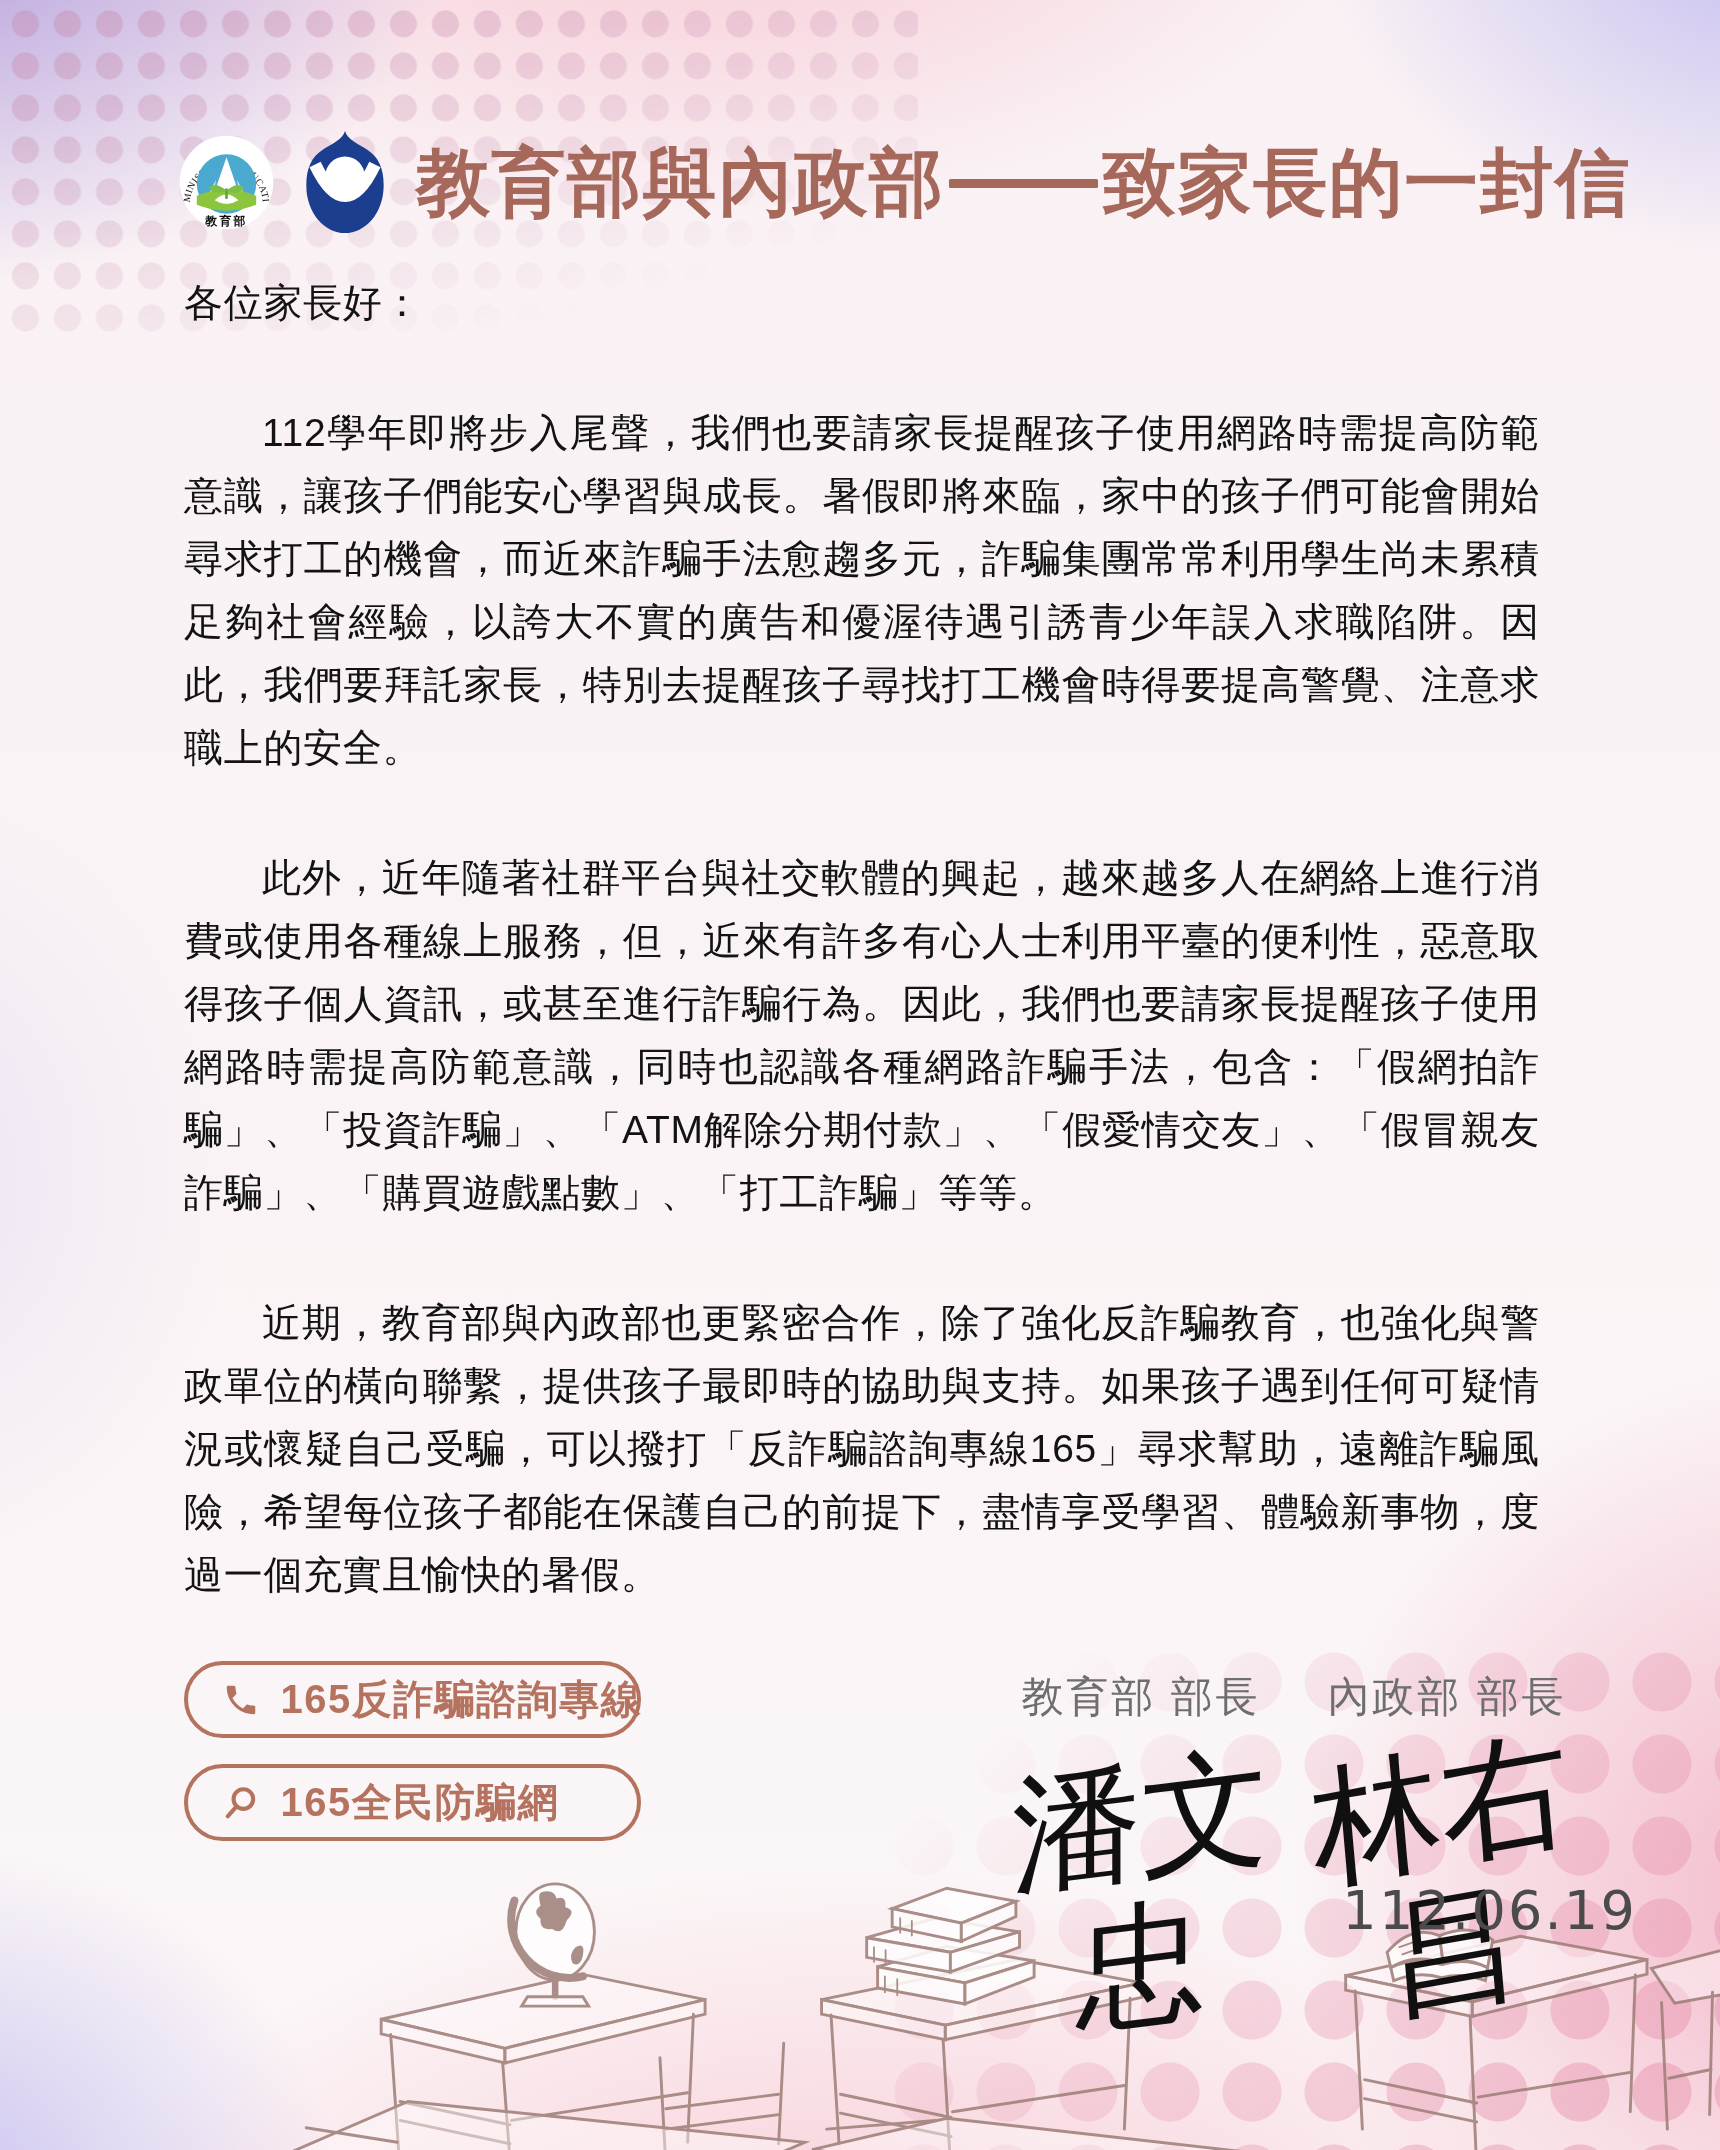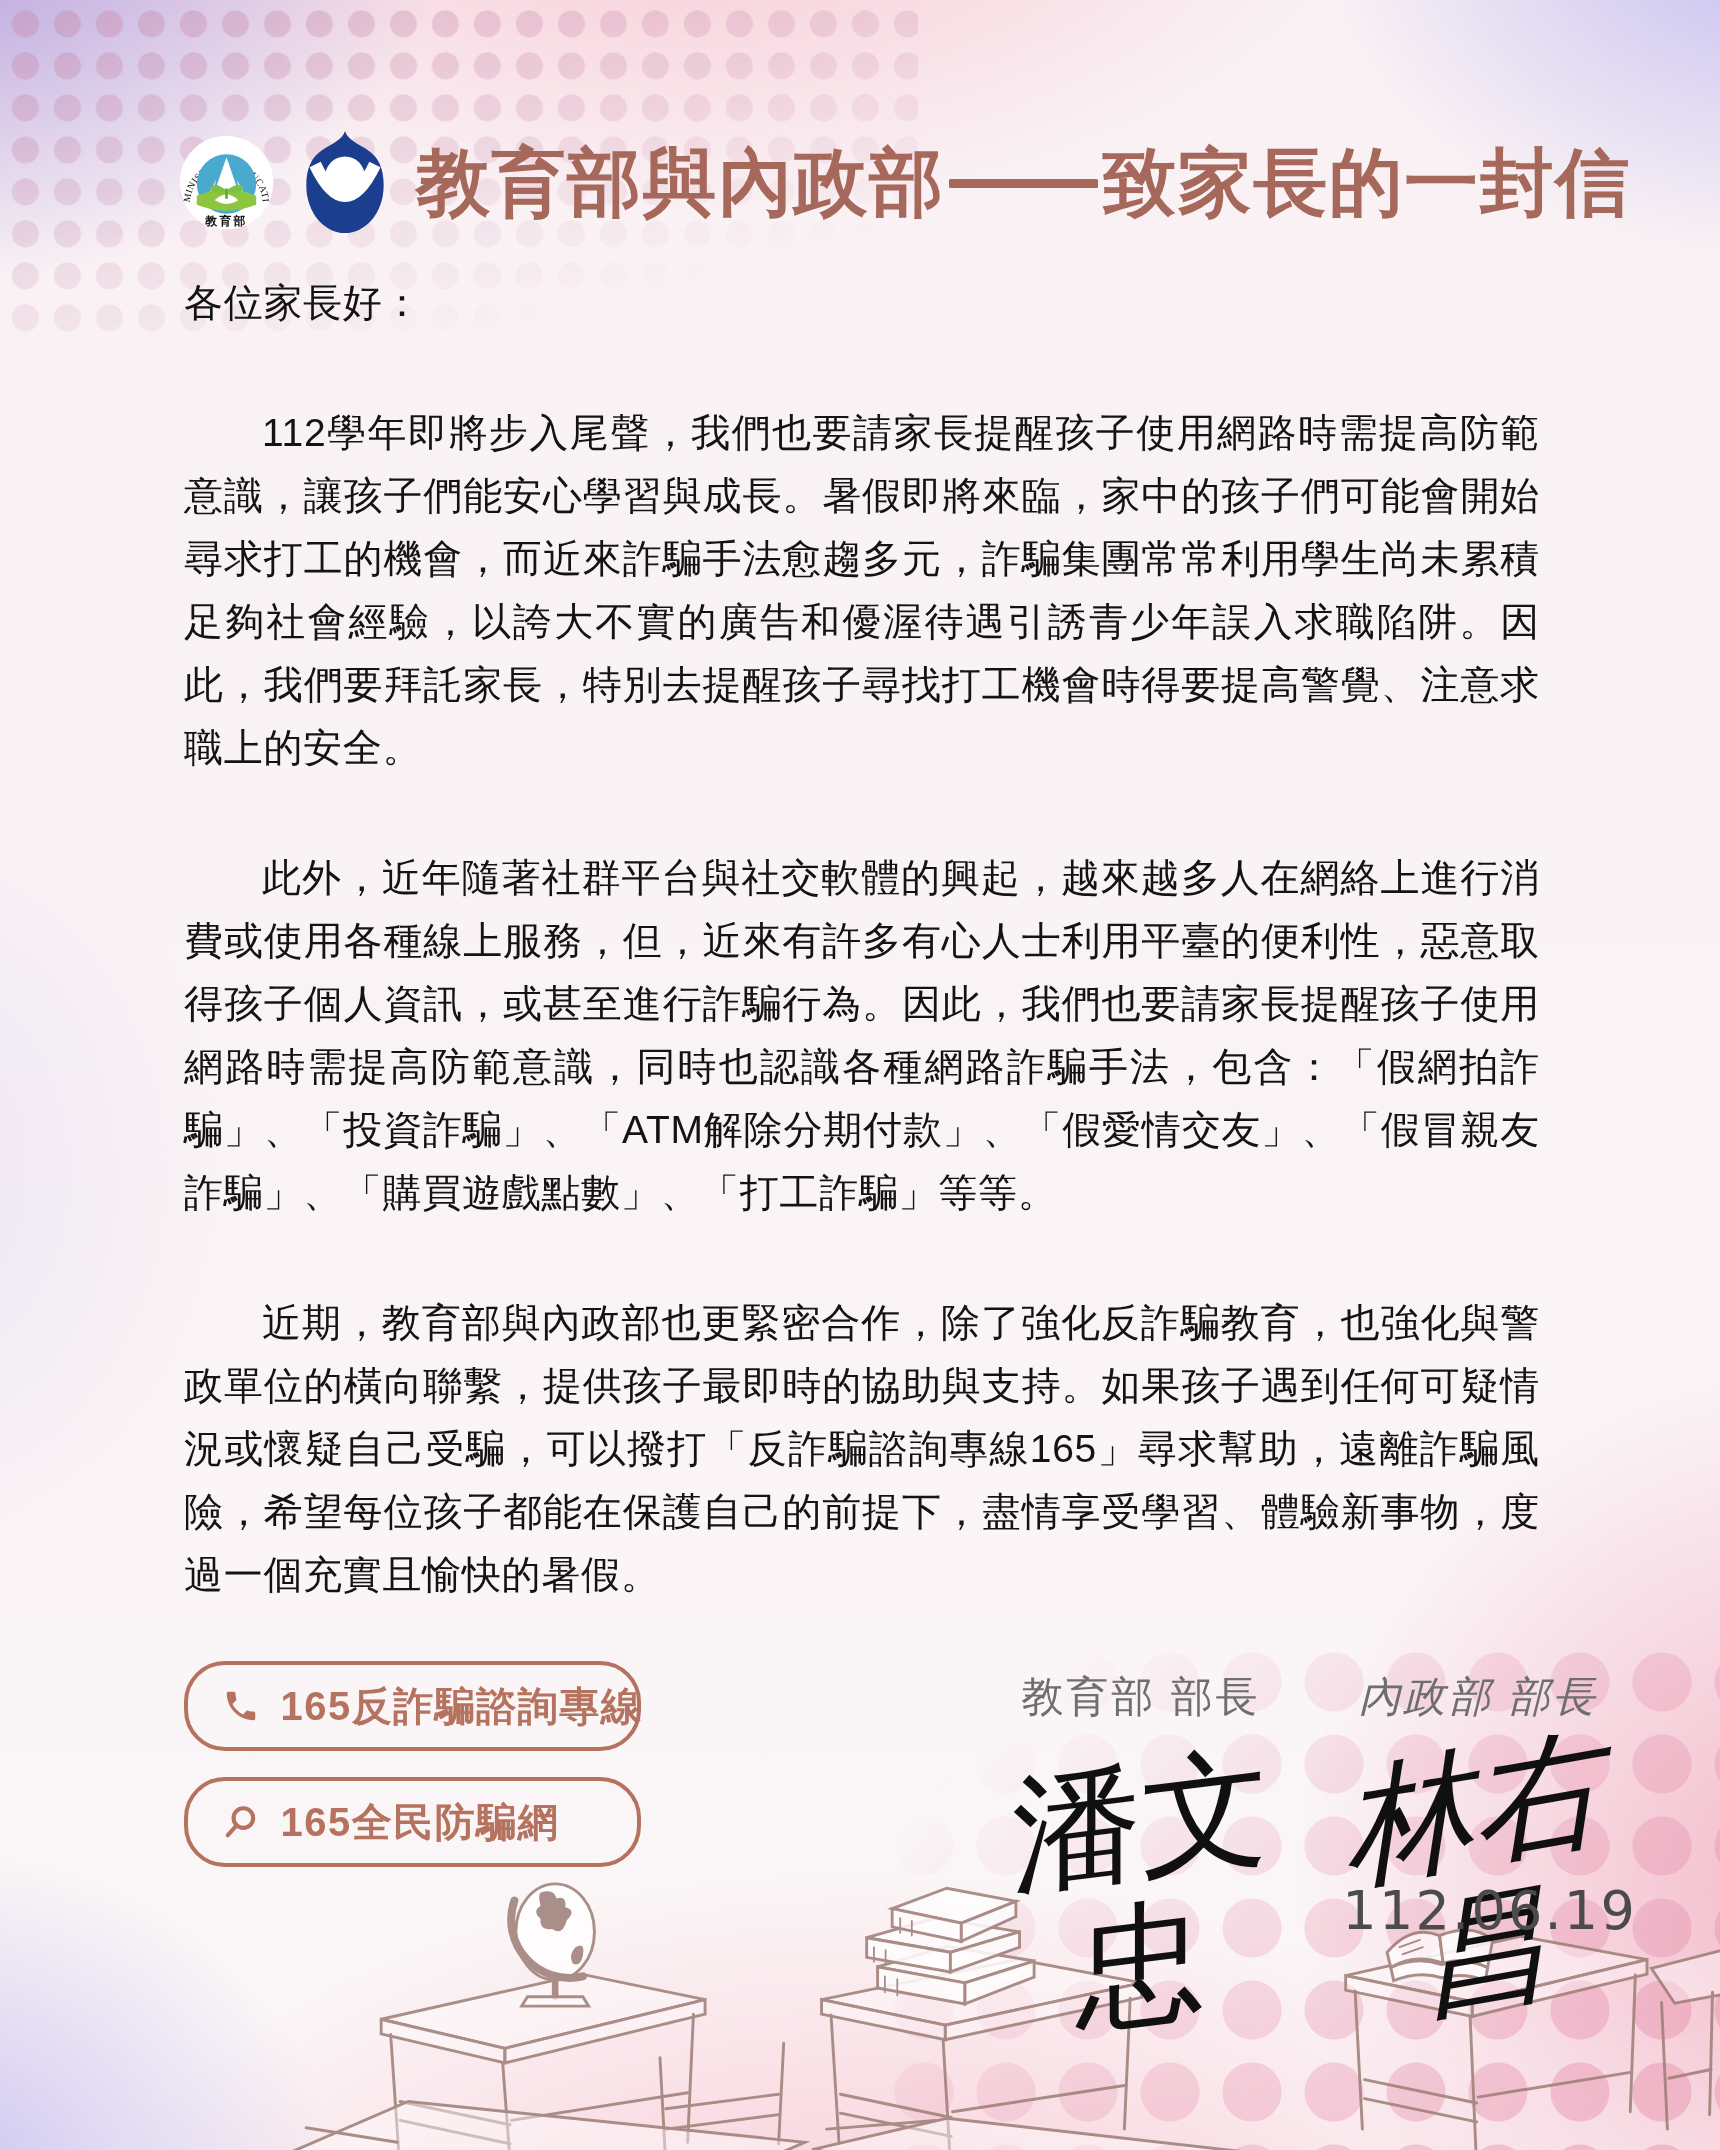--- a/index.html
+++ b/index.html
@@ -55,32 +55,32 @@
     position:absolute;left:184px;top:271px;width:1356px;
     font-size:39px;line-height:63px;color:#131313;
     text-align:justify;font-weight:500;letter-spacing:0.7px;
   }
   .letter p{margin:67px 0 0 0;text-indent:2em;}
   .letter .greeting{margin:0;text-indent:0;}
 
   
   .actions{position:absolute;left:184px;top:1661px;display:flex;flex-direction:column;gap:26px;}
   .pill{
-    width:457px;height:90px;box-sizing:border-box;
+    width:457px;height:77px;box-sizing:border-box;
     border:4.4px solid #b5735f;border-radius:41px;
     display:flex;align-items:center;gap:20.4px;padding:0 22px 0 34px;
     color:#b5735f;font-size:40px;font-weight:800;letter-spacing:1.5px;
     background:transparent;cursor:pointer;white-space:nowrap;
   }
   .pill .icn{flex:0 0 auto;display:flex;}
 
   
   .sig-col{position:absolute;top:1669px;width:350px;text-align:center;}
   .sig-col.moe{left:966px;}
-  .sig-col.moi{left:1303px;font-style:italic;}
+  .sig-col.moi{left:1272px;}
   .sig-title{font-size:42px;color:#6e6e6e;letter-spacing:2.9px;font-weight:500;text-align:center;}
   .sig-name{
     margin-top:25px;font-size:130px;line-height:1.1;color:#101010;
     font-family:"DejaVu Serif","Liberation Serif",serif;font-weight:400;
     transform:rotate(-7deg) skewX(-7deg);
   }
   .sig-col.moi .sig-name{transform:rotate(-10deg) skewX(-5deg);margin-top:11.7px;}
 
   .date{
     position:absolute;top:1879px;right:84px;

